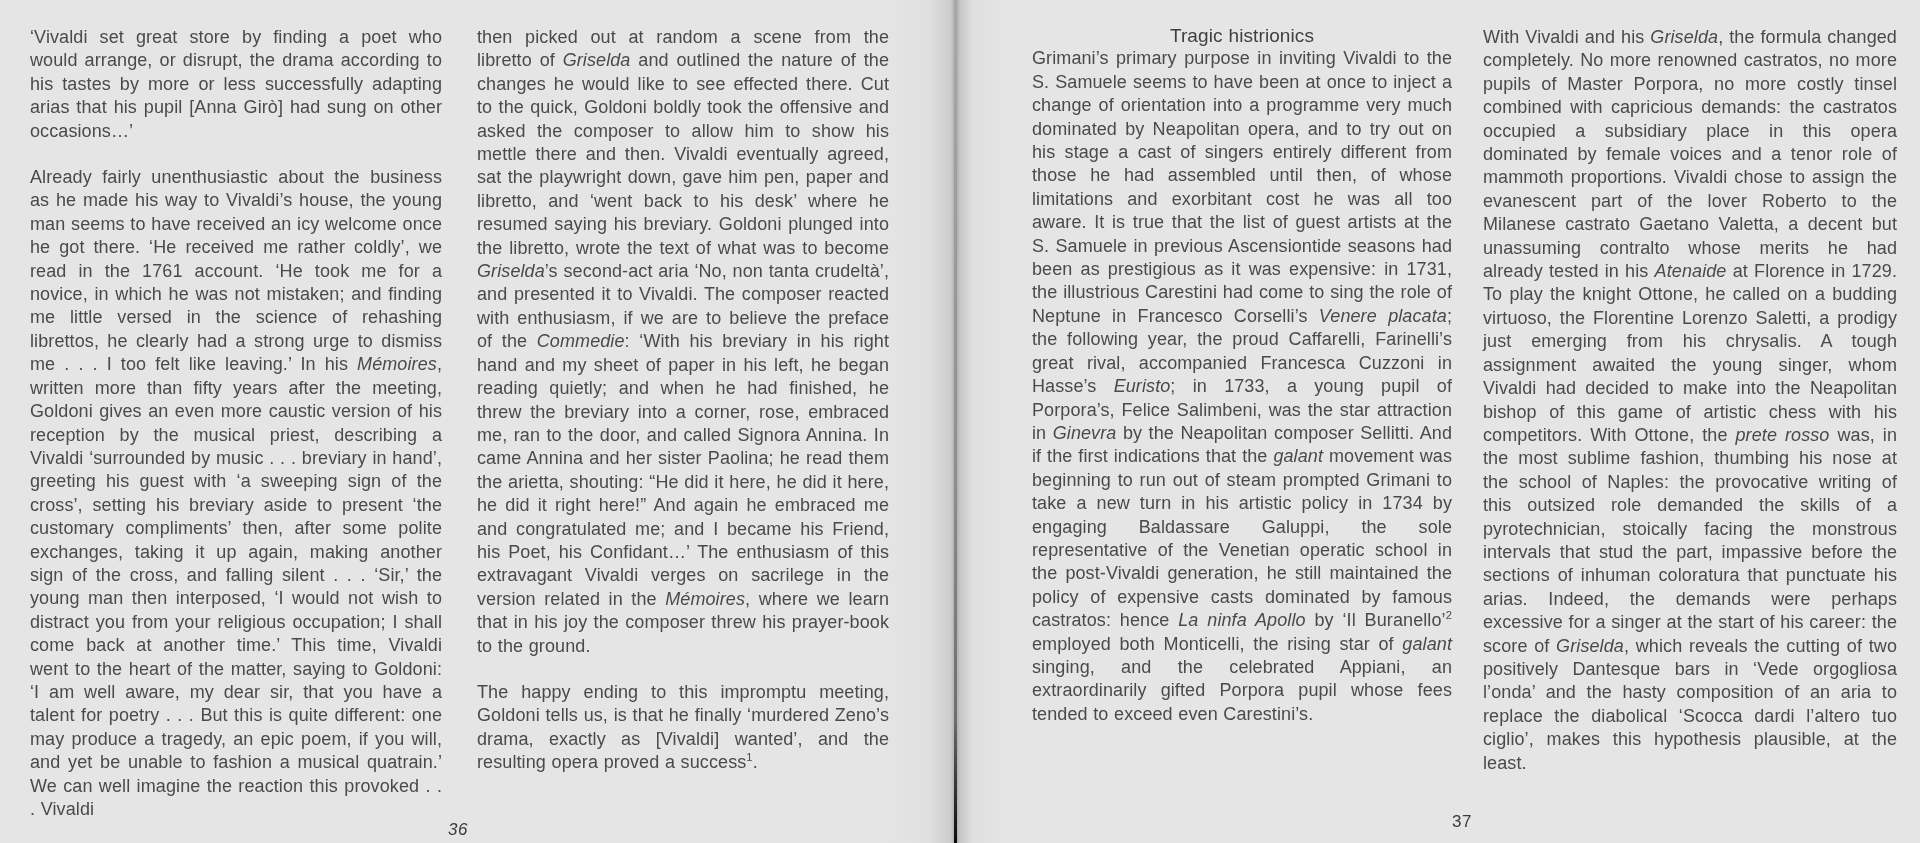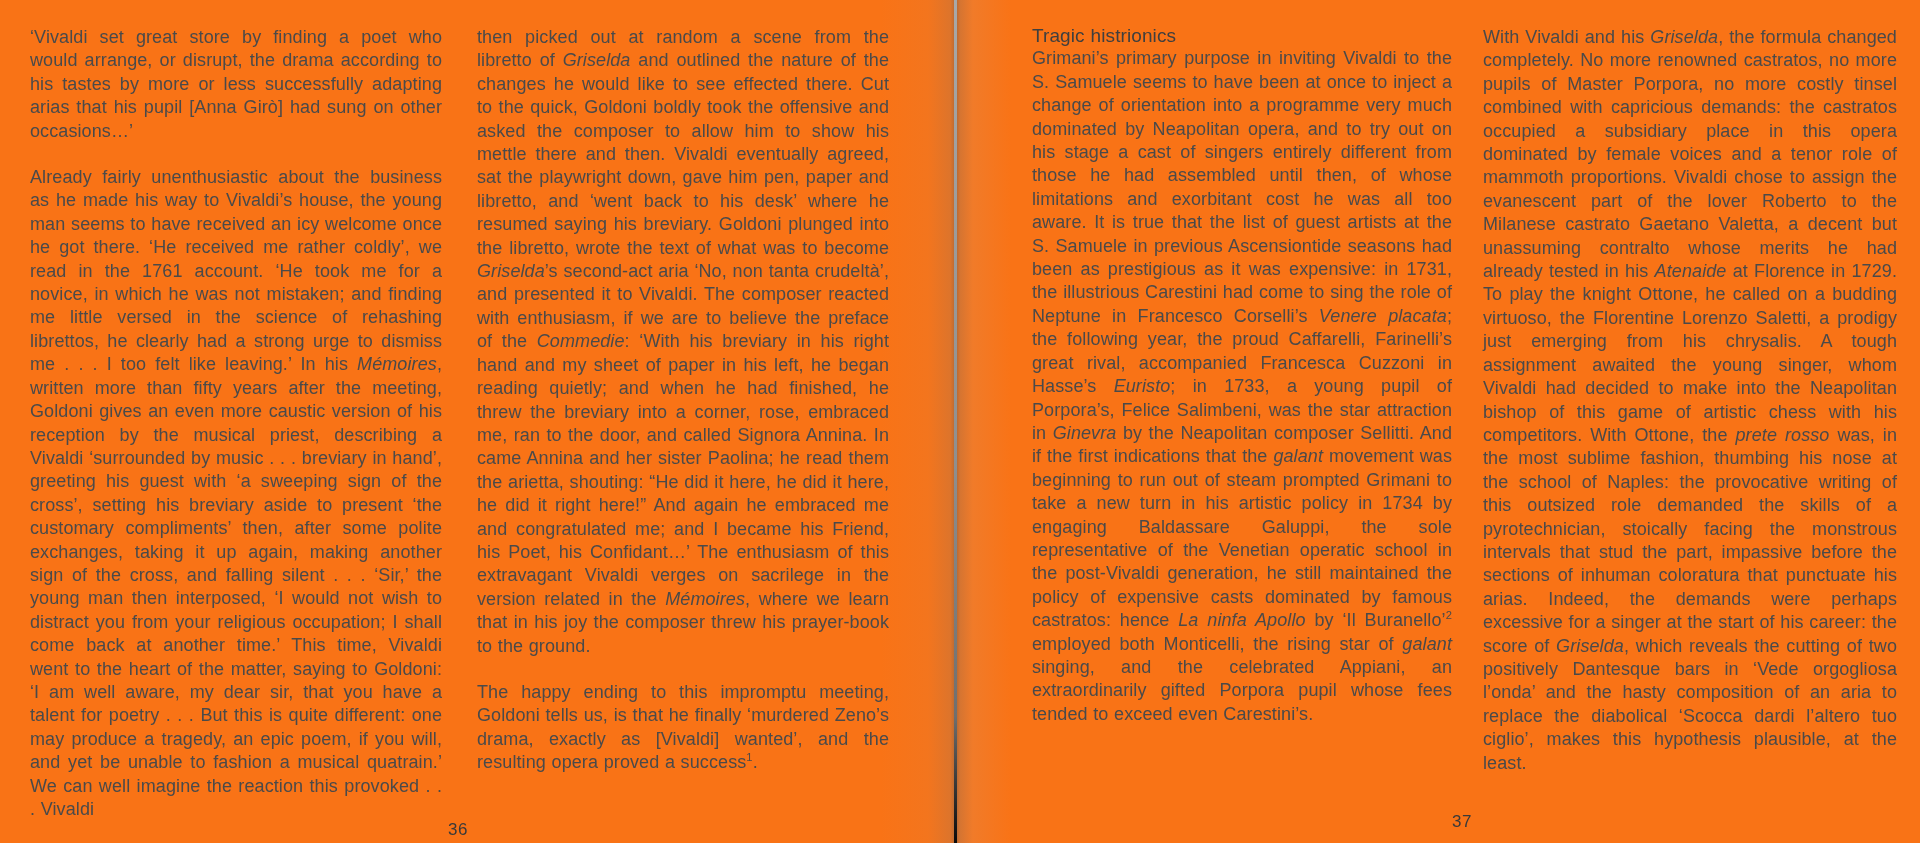--- a/index.html
+++ b/index.html
@@ -10,60 +10,60 @@
   body {
     width: 1920px;
     height: 843px;
     position: relative;
     overflow: hidden;
     font-family: "Liberation Sans", sans-serif;
   }
   .spread {
     position: absolute;
     inset: 0;
-    background: #f97316;
+    background: #e5e5e5;
   }
   .column {
     position: absolute;
     text-align: justify;
     font-size: 18px;
     line-height: 23.4px;
     color: #4a4a4a;
     letter-spacing: 0.1px;
     word-spacing: 0.5px;
   }
   .column p {
     margin: 0 0 23px 0;
   }
   .column p:last-child { margin-bottom: 0; }
   .section-heading {
     font-size: 19px;
     line-height: 23.4px;
     color: #3f3f3f;
     margin: 0;
-    text-align: left;
+    text-align: center;
     font-weight: 400;
   }
   #col-left-1 { left: 30px;  top: 26px; width: 412px; }
   #col-left-2 { left: 477px; top: 26px; width: 412px; }
   #col-right-1 { left: 1032px; top: 24px; width: 420px; }
   #col-right-2 { left: 1483px; top: 26px; width: 414px; }
   sup {
     font-size: 0.62em;
     vertical-align: super;
     line-height: 0;
   }
   i { }
   .page-number {
     position: absolute;
     font-size: 17px;
     color: #3a3a3a;
     letter-spacing: 0.5px;
   }
-  #page-number-left  { left: 448px;  top: 820px; }
+  #page-number-left  { left: 448px;  top: 820px; font-style: italic; }
   #page-number-right { left: 1452px; top: 812px; }
   .gutter-shadow {
     position: absolute;
     left: 880px;
     top: 0;
     width: 160px;
     height: 843px;
     pointer-events: none;
     background: linear-gradient(to right,
       rgba(255,255,255,0) 0%,

